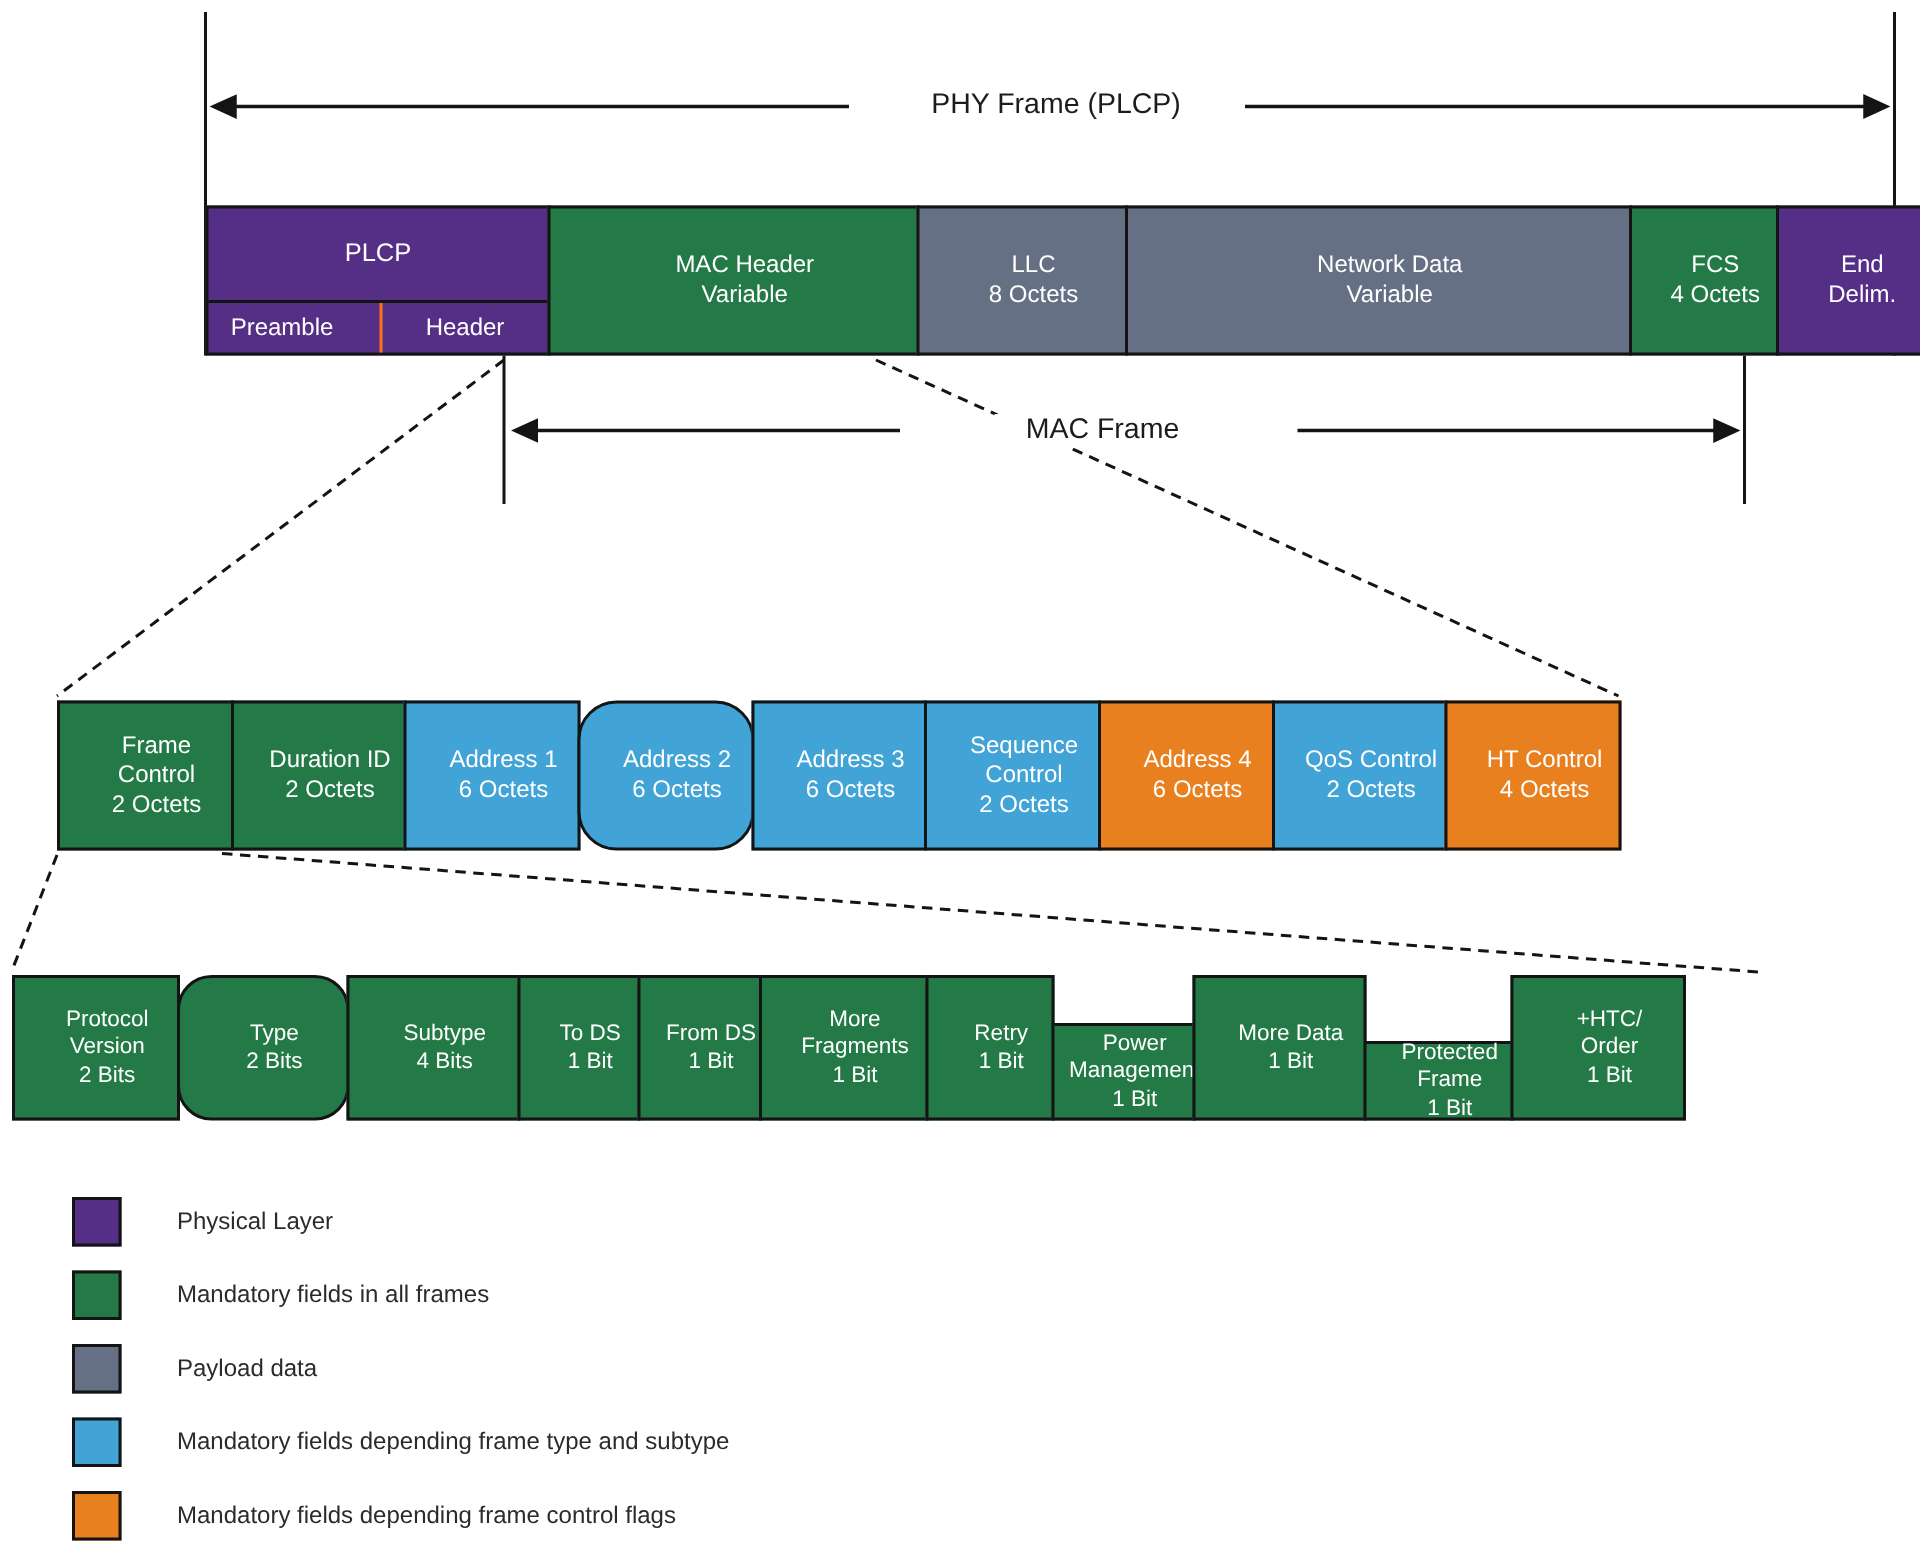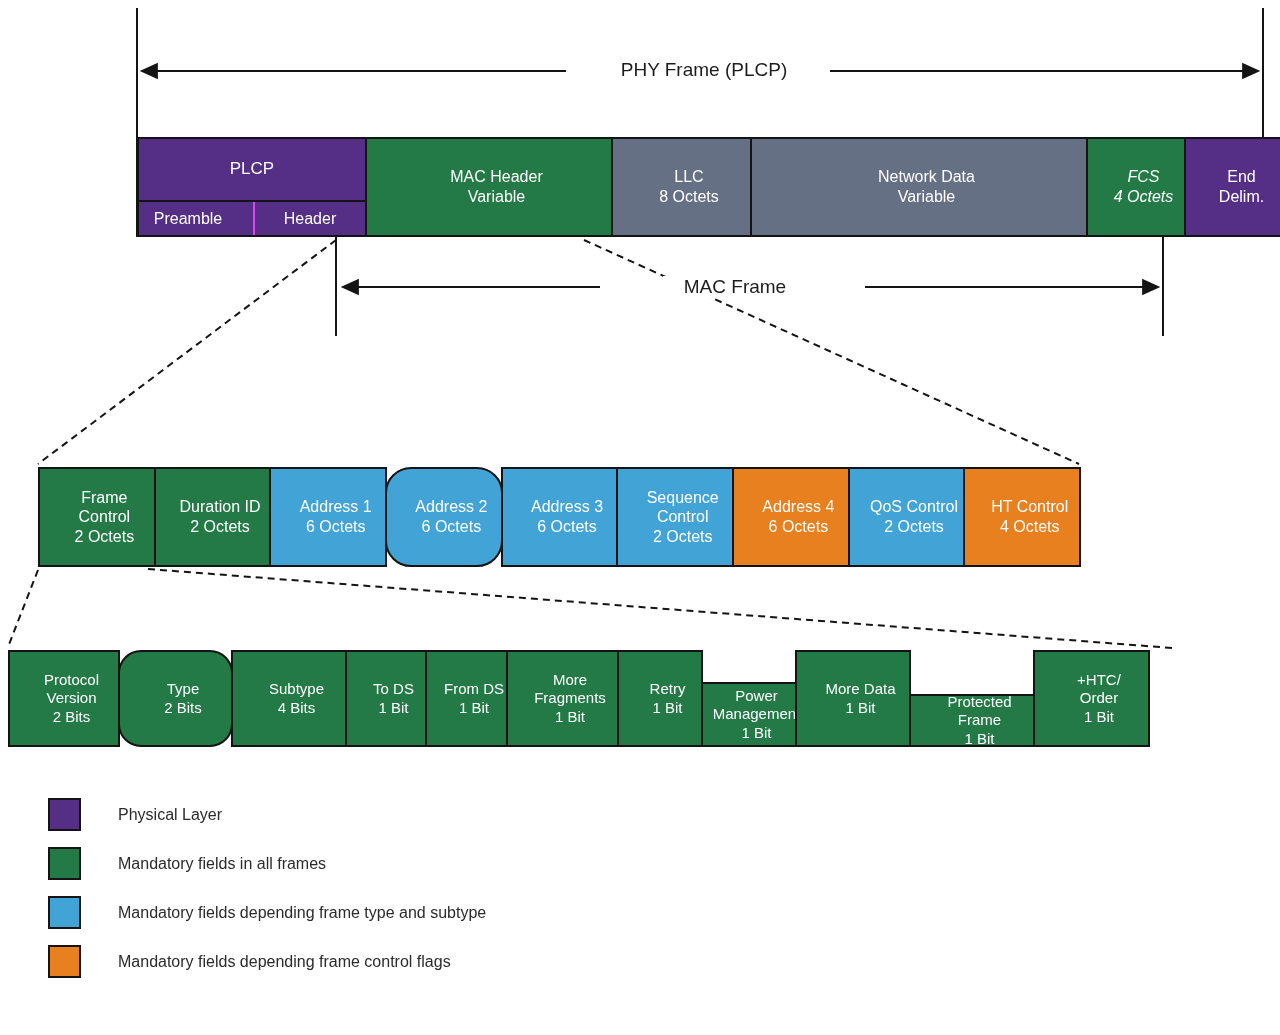--- a/index.html
+++ b/index.html
@@ -24,21 +24,21 @@
   .bg-physical{background:var(--c-physical,#552e86);}
   .bg-mandatory{background:var(--c-mandatory,#237a46);}
   .bg-payload{background:var(--c-payload,#657084);}
   .bg-type_subtype{background:var(--c-type_subtype,#42a4d6);}
   .bg-control_flags{background:var(--c-control_flags,#e8801f);}
   
   .plcp{flex-direction:column;padding:0;align-items:stretch;justify-content:flex-start;}
   .plcp-top{height:62px;display:flex;align-items:center;justify-content:center;font-size:17px;}
   .plcp-bottom{height:34px;display:flex;border-top:2px solid #141414;}
   .plcp-cell{display:flex;align-items:center;justify-content:center;font-size:16px;}
-  .plcp-cell + .plcp-cell{border-left:2px solid #d946ef;margin-left:16px;}
+  .plcp-cell + .plcp-cell{border-left:2px solid #f97316;margin-left:16px;}
   
   .legend{position:absolute;}
   .legend-item{display:flex;align-items:center;height:33px;margin-bottom:16px;padding-left:11px;}
   .legend-swatch{
     box-sizing:border-box;width:33px;height:33px;border:2.5px solid #141414;flex:0 0 33px;
   }
   .legend-label{margin-left:37px;font-size:16px;color:#2b2b2b;white-space:nowrap;}
 </style>
 </head>
 <body>
@@ -85,21 +85,21 @@
 Variable</span>
     </div>
     <div class="box bg-payload" style="width:141px;">
       <span>LLC
 8 Octets</span>
     </div>
     <div class="box bg-payload" style="width:338px;">
       <span>Network Data
 Variable</span>
     </div>
-    <div class="box bg-mandatory" style="width:100px;font-style:italic;">
+    <div class="box bg-mandatory" style="width:100px;">
       <span>FCS
 4 Octets</span>
     </div>
     <div class="box bg-physical" style="width:100px;">
       <span>End
 Delim.</span>
     </div>
   </div>
 
   <div class="frame-row" style="left:38px;top:467px;width:1043px;height:100px;">
@@ -176,21 +176,21 @@
     </div>
     <div class="box bg-mandatory" style="width:96px;margin-top:32px;">
       <span>Power
 Management
 1 Bit</span>
     </div>
     <div class="box bg-mandatory" style="width:116px;">
       <span>More Data
 1 Bit</span>
     </div>
-    <div class="box bg-mandatory" style="width:126px;margin-top:44px;">
+    <div class="box bg-mandatory" style="width:100px;margin-top:44px;">
       <span>Protected
 Frame
 1 Bit</span>
     </div>
     <div class="box bg-mandatory" style="width:117px;">
       <span>+HTC/
 Order
 1 Bit</span>
     </div>
   </div>
@@ -198,20 +198,24 @@
   <div class="legend" style="left:37px;top:798px;">
     <div class="legend-item">
       <div class="legend-swatch bg-physical"></div>
       <div class="legend-label">Physical Layer</div>
     </div>
     <div class="legend-item">
       <div class="legend-swatch bg-mandatory"></div>
       <div class="legend-label">Mandatory fields in all frames</div>
     </div>
     <div class="legend-item">
+      <div class="legend-swatch bg-payload"></div>
+      <div class="legend-label">Payload data</div>
+    </div>
+    <div class="legend-item">
       <div class="legend-swatch bg-type_subtype"></div>
       <div class="legend-label">Mandatory fields depending frame type and subtype</div>
     </div>
     <div class="legend-item">
       <div class="legend-swatch bg-control_flags"></div>
       <div class="legend-label">Mandatory fields depending frame control flags</div>
     </div>
   </div>
 
 </div>

